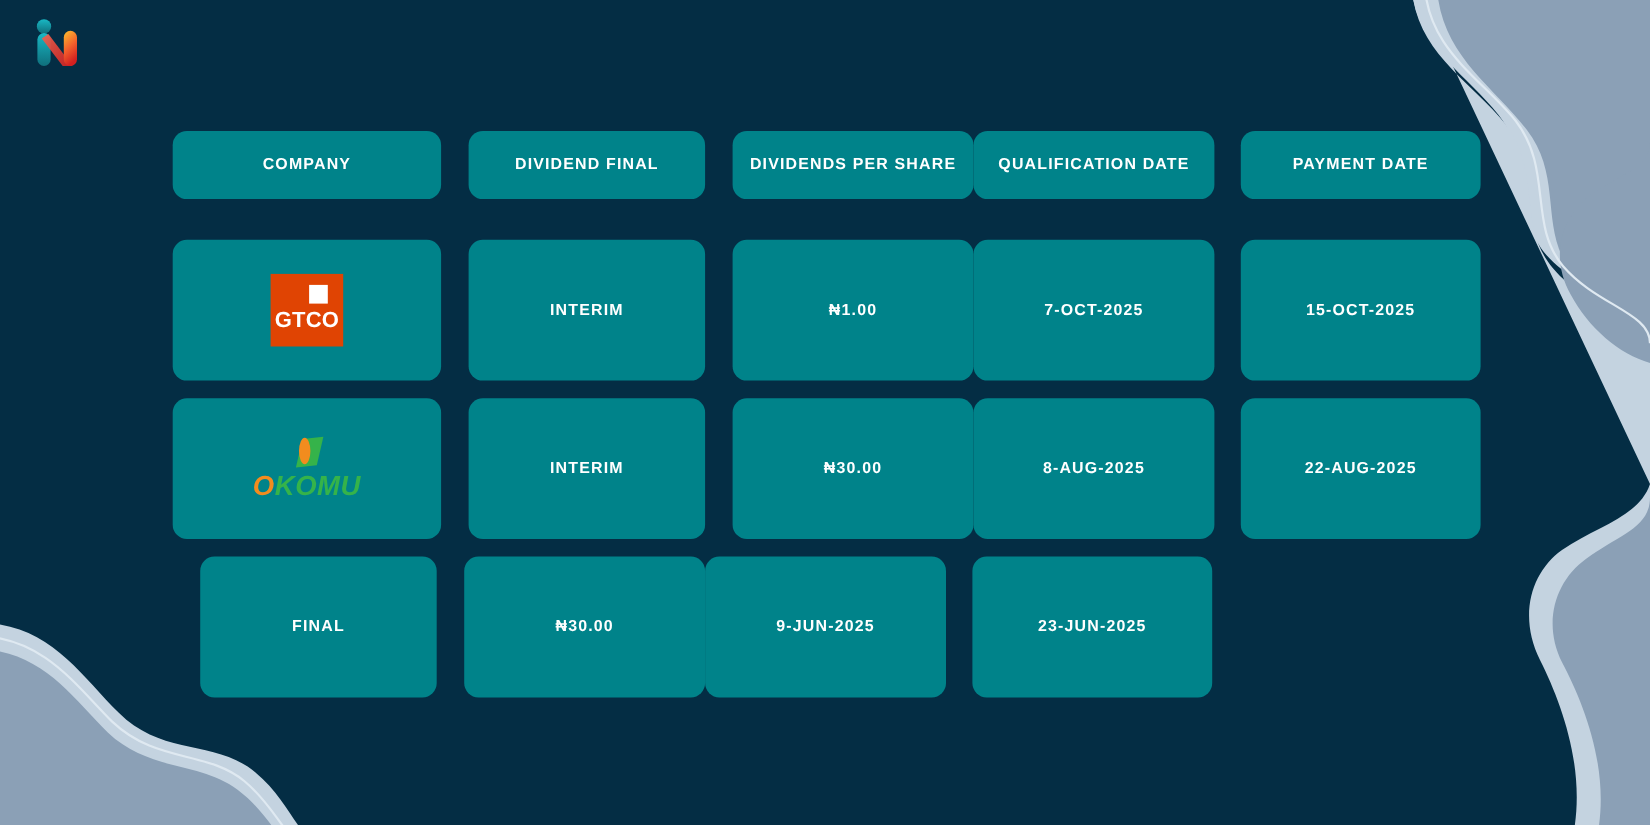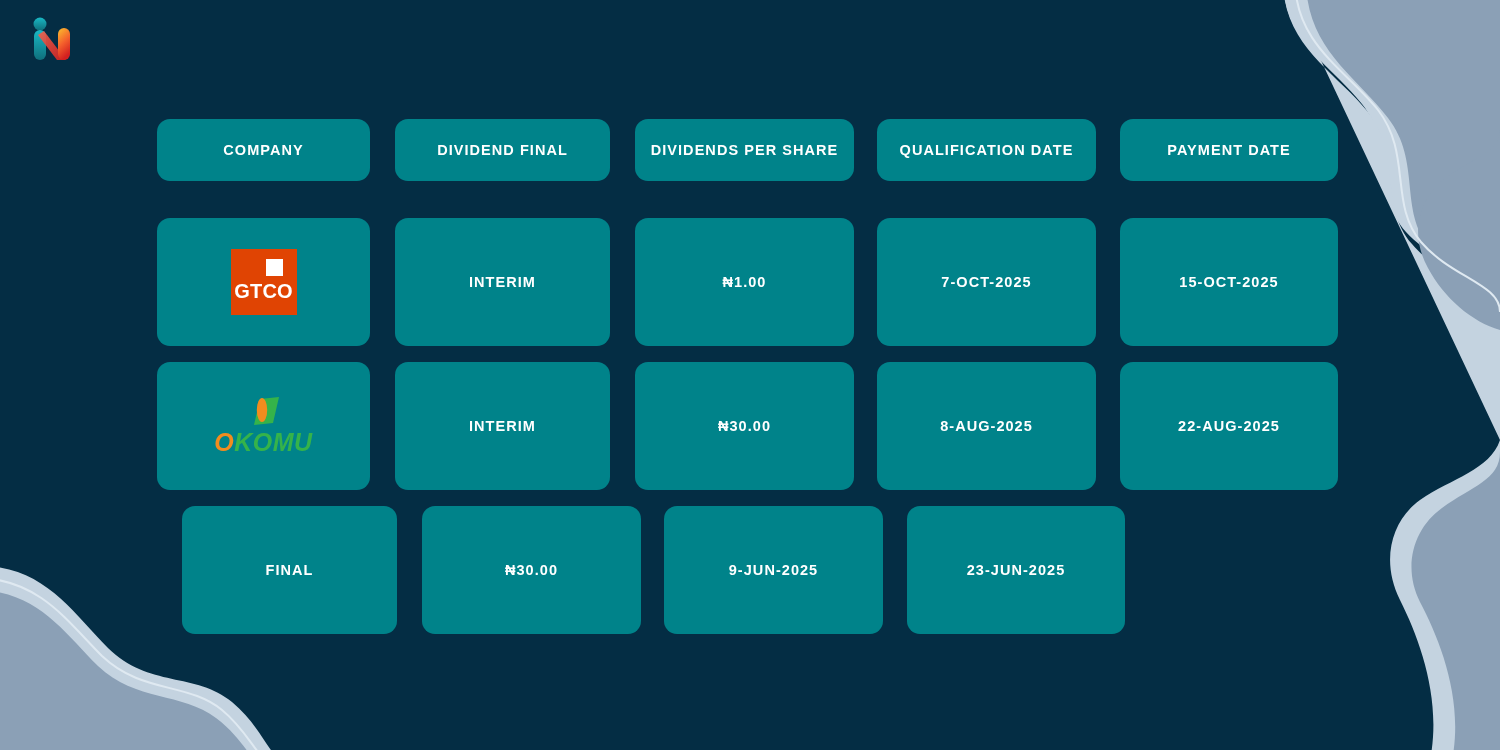--- a/index.html
+++ b/index.html
@@ -36,24 +36,24 @@
     color:#ffffff;
   }
   .data-row .cell { height:128px; }
   .data-row .cell span.val {
     font-size:14.5px;
     font-weight:bold;
     letter-spacing:1.05px;
     color:#ffffff;
   }
   
-  .c0 { width:213px; }
+  .c0 { width:244px; }
   .c1 { width:215px; margin-left:25px; }
   .c2 { width:219px; margin-left:25px; }
-  .c3 { width:219px; margin-left:23px; }
+  .c3 { width:219px; }
   .c4 { width:218px; margin-left:24px; }
 
   .gap-head { height:37px; }
   .gap-row  { height:16px; }
 
   .logo-wrap { display:flex; align-items:center; justify-content:center; width:100%; height:100%; }
 
   
   .gtco { width:66px; height:66px; background:#e04403; position:relative; }
   .gtco .sq { position:absolute; width:17px; height:17px; background:#ffffff; left:35px; top:10px; }

